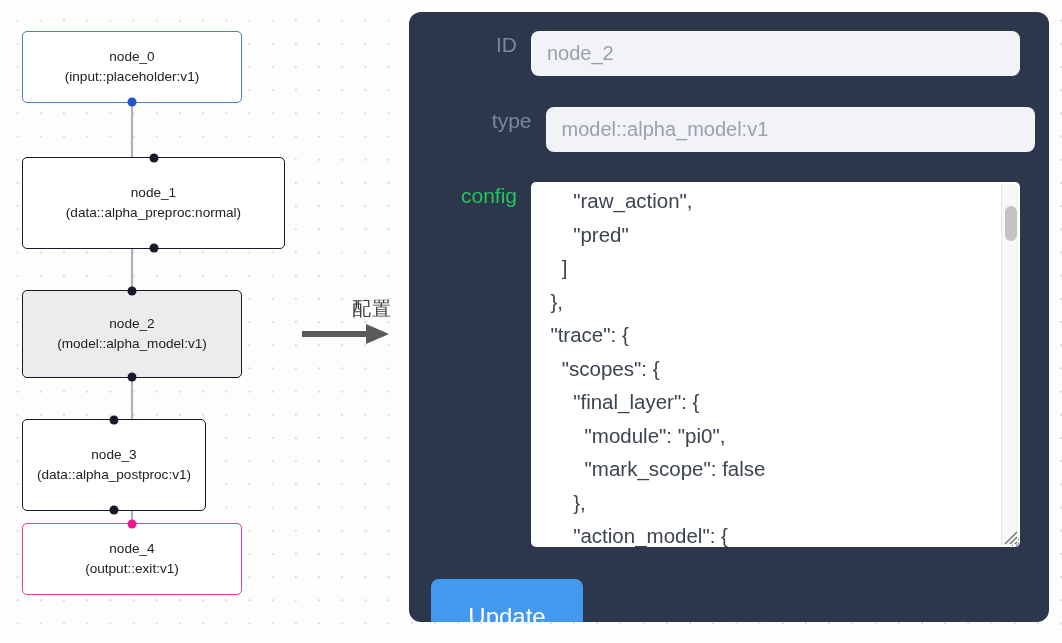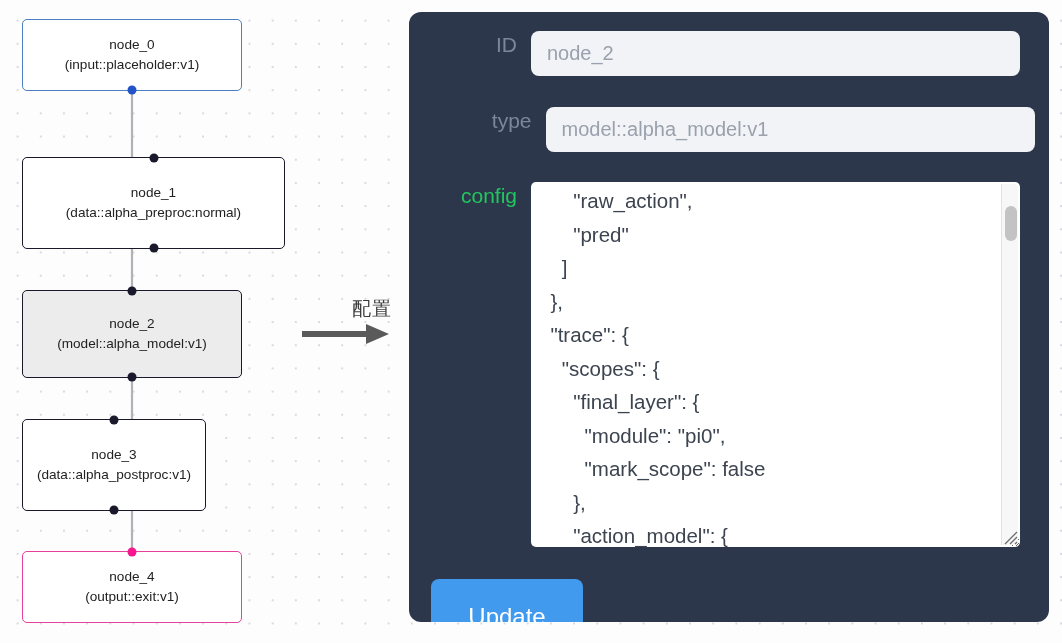--- a/index.html
+++ b/index.html
@@ -49,21 +49,21 @@
     display: flex;
     align-items: center;
     justify-content: center;
     padding: 4px 8px;
     box-shadow: 0 0 0 0 rgba(0,0,0,0);
   }
   .node .node-label {
     white-space: pre-line;
     word-break: break-all;
   }
-  .node.is-input  { border-color: #4a7fc1; }
+  .node.is-input  { border-color: #4a7fc1; margin-top: 12px; }
   .node.is-output { border-color: #e6409c; }
   .node.is-selected {
     background: #ececec;
     border-color: #1a192b;
   }
 
   .handle {
     position: absolute;
     width: 9px;
     height: 9px;
@@ -245,21 +245,21 @@
     <span class="handle handle-bottom"></span>
   </div>
 
   <div class="node" style="left:22px; top:419px; width:184px; height:92px;">
     <span class="node-label">node_3
 (data::alpha_postproc:v1)</span>
     <span class="handle handle-top"></span>
     <span class="handle handle-bottom"></span>
   </div>
 
-  <div class="node is-output" style="left:22px; top:551px; width:220px; height:72px;">
+  <div class="node is-output" style="left:22px; top:523px; width:220px; height:72px;">
     <span class="node-label">node_4
 (output::exit:v1)</span>
     <span class="handle handle-top h-pink"></span>
   </div>
 
   <div id="arrow-group">
     <div id="arrow-caption">配置</div>
     <svg width="92" height="28" viewBox="0 0 92 28">
       <path d="M2 11 L66 11 L66 4 L89 14 L66 24 L66 17 L2 17 Z" fill="#5a5a5a"></path>
     </svg>

